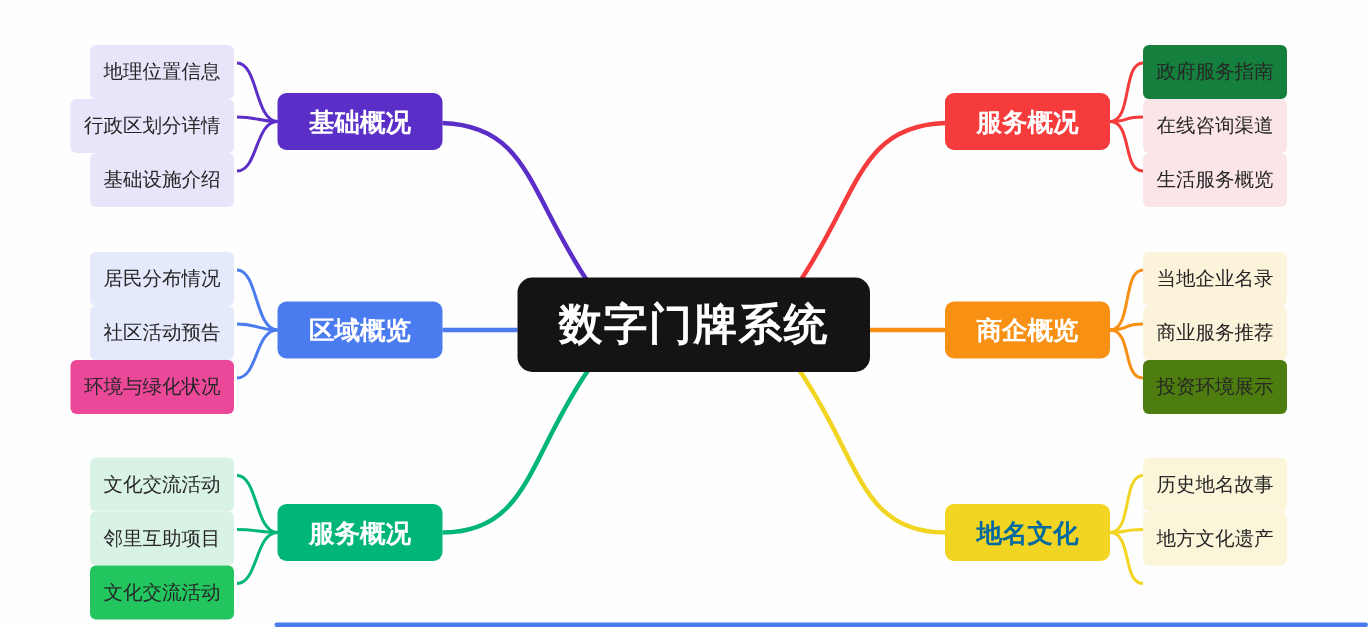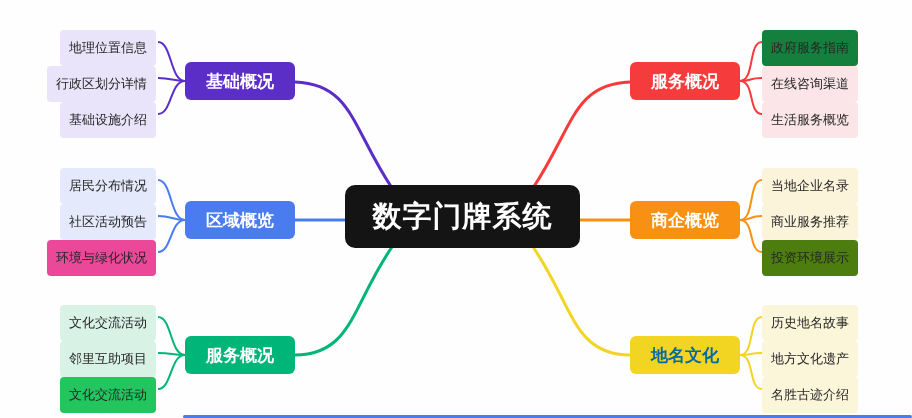--- a/index.html
+++ b/index.html
@@ -128,17 +128,16 @@
   <div class="child right" style="top: 30px; background-color: #15803d;">政府服务指南</div>
   <div class="child right" style="top: 66px; background-color: rgb(251, 229, 232);">在线咨询渠道</div>
   <div class="child right" style="top: 102px; background-color: rgb(251, 229, 232);">生活服务概览</div>
 
   <div class="child right" style="top: 168px; background-color: rgb(252, 243, 219);">当地企业名录</div>
   <div class="child right" style="top: 204px; background-color: rgb(252, 243, 219);">商业服务推荐</div>
   <div class="child right" style="top: 240px; background-color: #4d7c0f;">投资环境展示</div>
 
   <div class="child right" style="top: 305px; background-color: rgb(251, 246, 217);">历史地名故事</div>
   <div class="child right" style="top: 341px; background-color: rgb(251, 246, 217);">地方文化遗产</div>
-  <div class="child right" style="top: 377px; background-color: rgb(251, 246, 217);">名胜古迹介绍</div>
 
   <div class="h-scrollbar" style="background-color: rgb(74, 124, 240);"></div>
 
 </div>
 
 </body></html>

